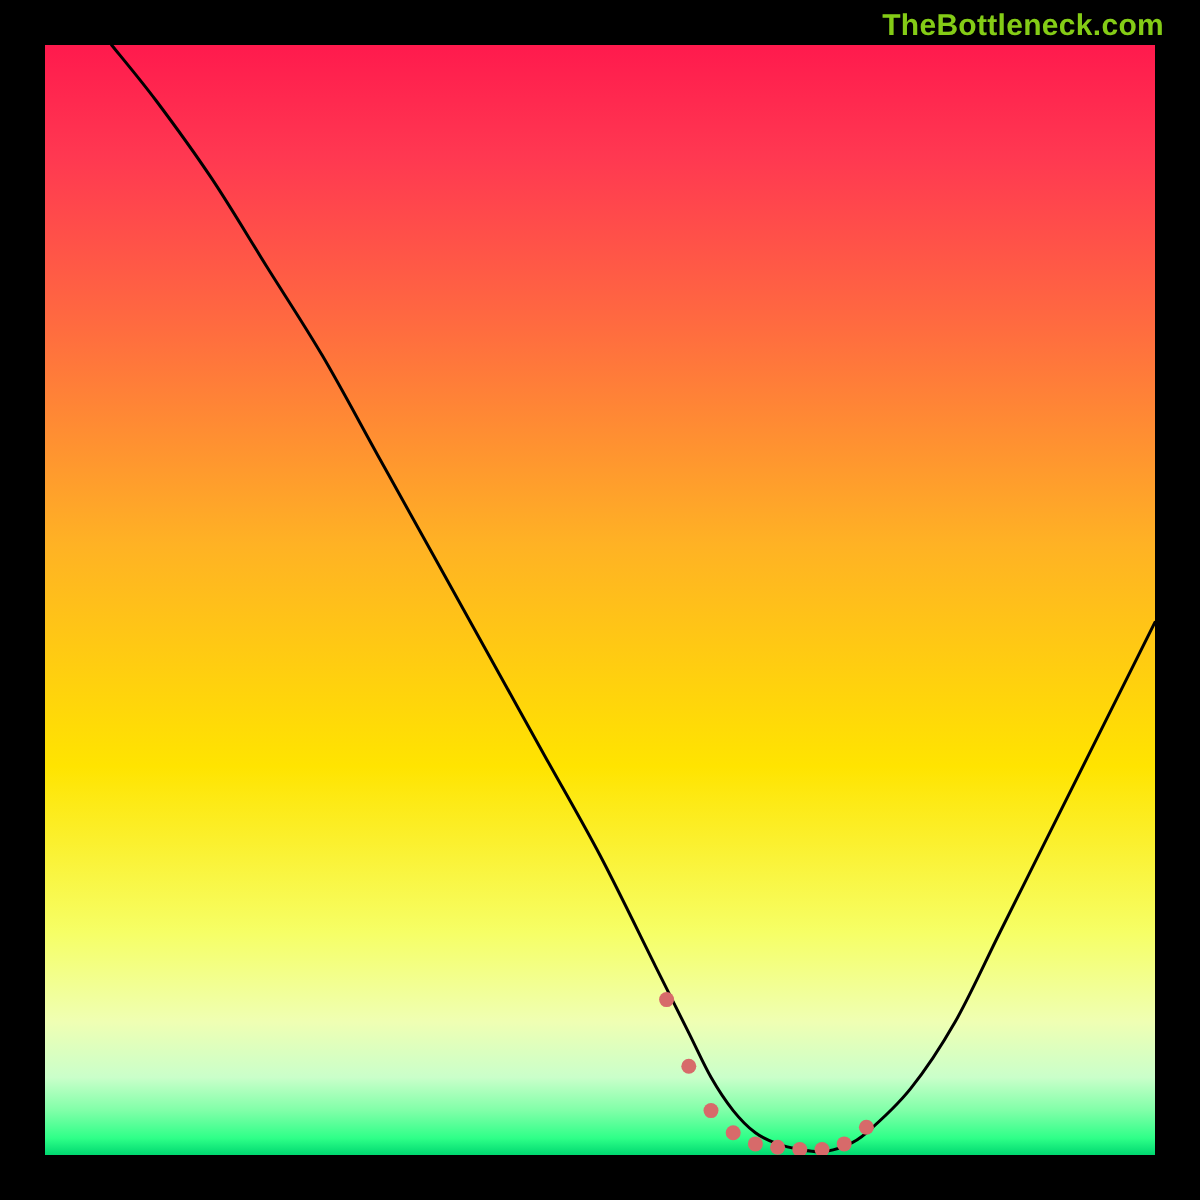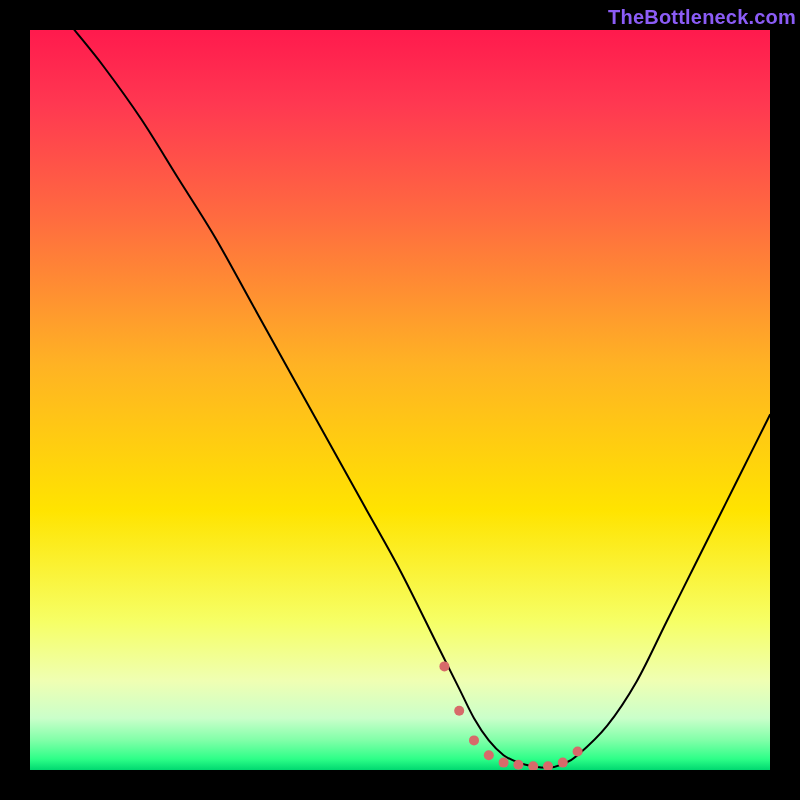--- a/index.html
+++ b/index.html
@@ -21,22 +21,22 @@
     position: absolute;
     left: 30px;
     top: 30px;
     width: 740px;
     height: 740px;
     overflow: hidden;
   }
   .watermark {
     position: absolute;
     top: 6px;
-    right: 4px;
-    color: #8b5cf6;
+    right: 24px;
+    color: #84cc16;
     font-size: 20px;
     font-weight: 600;
     letter-spacing: 0.2px;
     user-select: none;
   }
 </style>
 </head>
 <body>
 
 <div class="frame">

